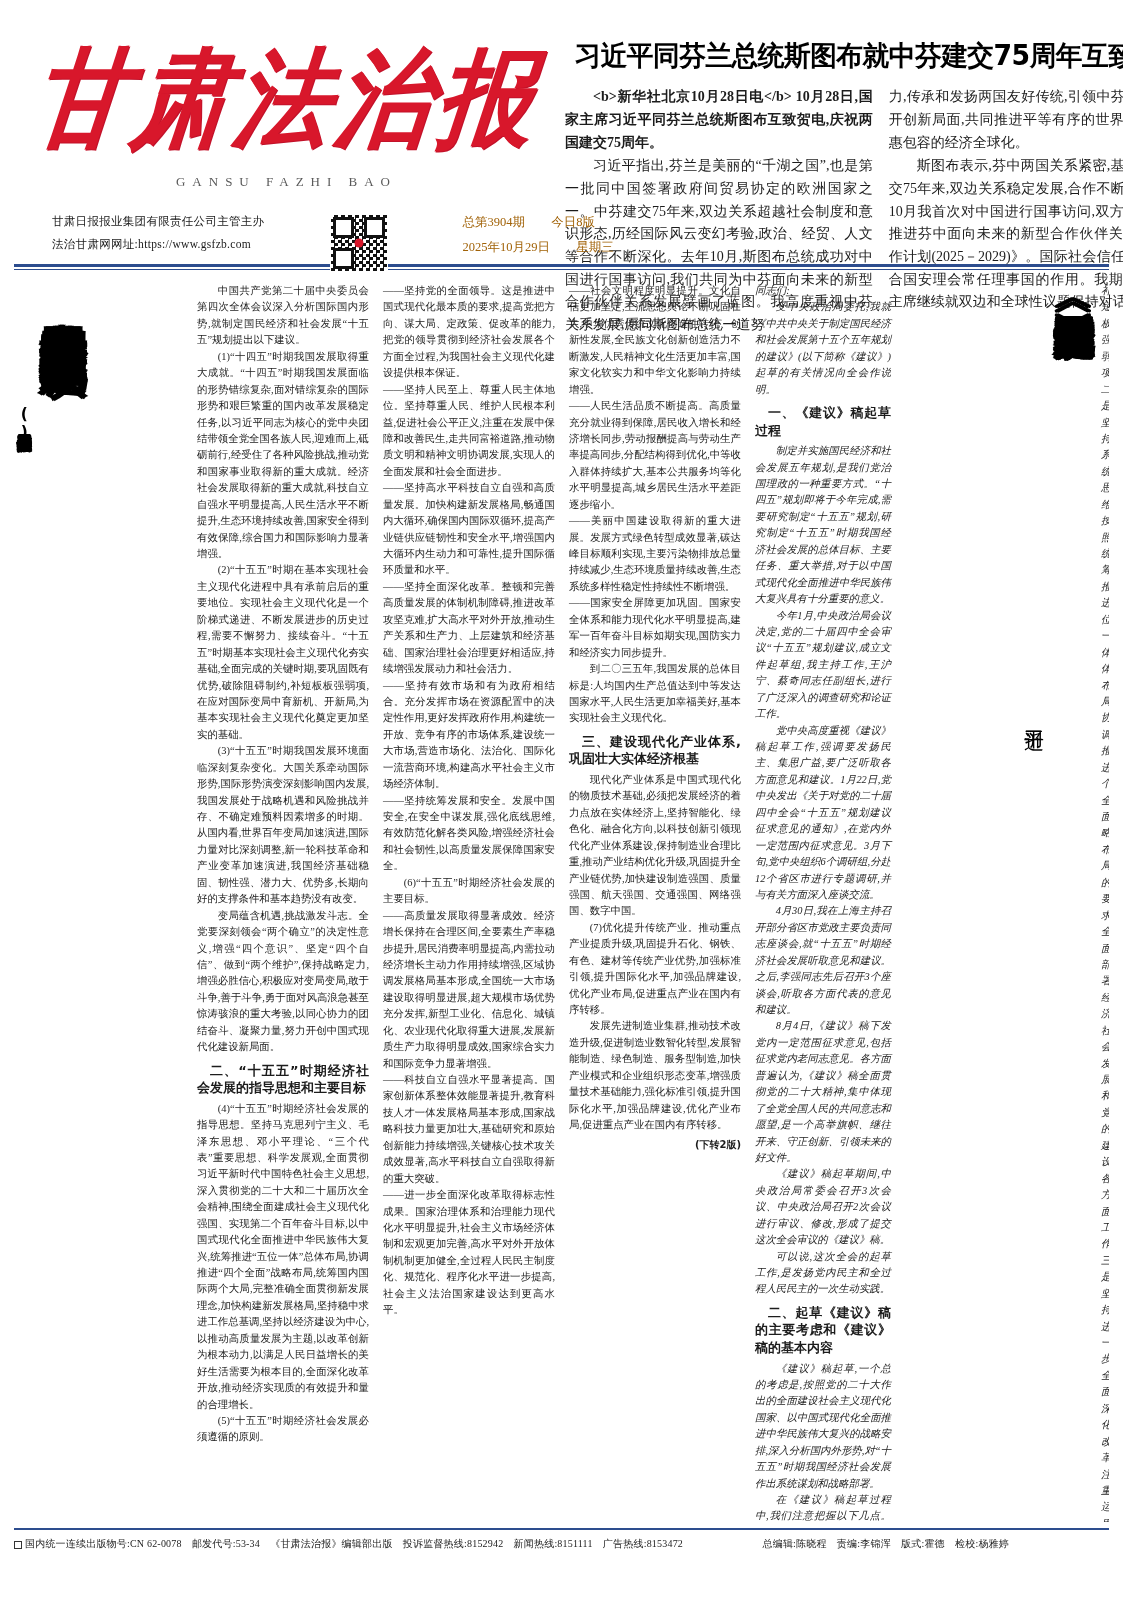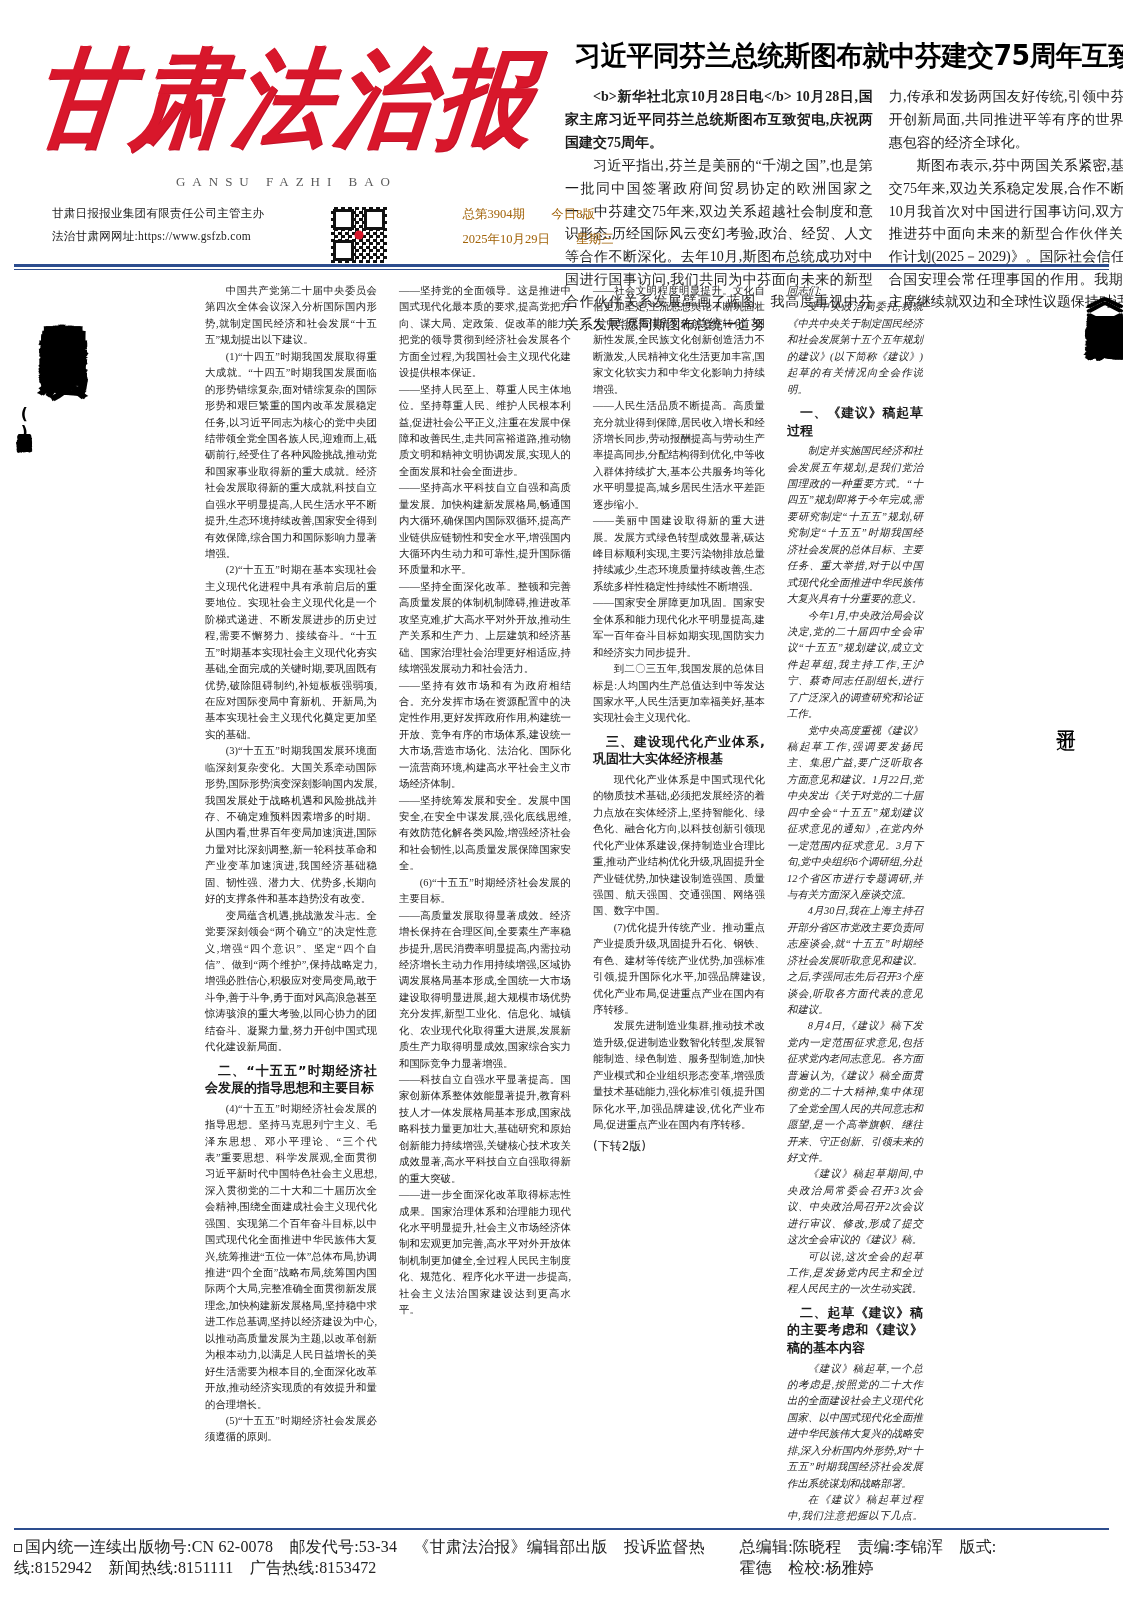--- a/index.html
+++ b/index.html
@@ -23,21 +23,21 @@
     line-height:1;
     font-style:italic;
     text-shadow:1px 1px 0 #c2122a;
     transform:skewX(-6deg) scaleY(1.12);
     white-space:nowrap;
   }
   .logo-pinyin{
     text-align:center;font-size:13px;letter-spacing:7px;color:#5a5a5a;
     font-family:"Liberation Serif",serif;margin-top:2px;
   }
-  .mast-info{display:flex;align-items:flex-start;margin-top:12px;padding-left:38px;gap:48px;}
+  .mast-info{display:flex;align-items:flex-start;margin-top:20px;padding-left:38px;gap:48px;}
   .mast-pub{font-size:11.5px;line-height:2.0;color:#1a1a1a;white-space:nowrap;letter-spacing:.3px;}
   .qr{width:56px;height:56px;margin:4px 26px 0 18px;flex:0 0 56px;background:
       repeating-conic-gradient(#111 0% 25%, #fff 0% 50%) 0 0/7px 7px;
       position:relative;border:1px solid #fff;}
   .qr:before,.qr:after{content:"";position:absolute;width:15px;height:15px;border:3px solid #111;background:#fff;}
   .qr:before{top:2px;left:2px;}
   .qr:after{top:2px;right:2px;}
   .qr-bl{position:absolute;bottom:2px;left:2px;width:15px;height:15px;border:3px solid #111;background:#fff;}
   .qr-dot{position:absolute;top:50%;left:50%;transform:translate(-50%,-50%);width:9px;height:9px;border-radius:50%;background:#d8172b;}
   .mast-meta{font-size:12.5px;line-height:2.0;color:#a16207;white-space:nowrap;}
@@ -78,21 +78,21 @@
   .vsub{
     writing-mode:vertical-rl;text-orientation:upright;
     font-family:"DejaVu Sans","Liberation Sans",sans-serif;
     font-size:15.5px;line-height:1.25;letter-spacing:0px;color:#000;
     height:700px;margin-top:120px;margin-right:6px;font-weight:600;
   }
 
   
   .tcol{
     font-size:10.4px;line-height:1.58;text-align:justify;color:#1c1c1c;
-    padding:6px 7px 0 7px;box-sizing:border-box;overflow:hidden;margin-left:8px;
+    padding:6px 7px 0 7px;box-sizing:border-box;overflow:hidden;
   }
   .tcol p{margin:0;text-indent:2em;}
   .tcol p.nohang{text-indent:0;}
   .tcol h3{
     font-family:"DejaVu Sans","Liberation Sans",sans-serif;
     font-size:13px;font-weight:bold;margin:6px 0 4px 0;text-indent:1em;line-height:1.35;
   }
   .col-a{flex:0 0 186px;}
   .col-b{flex:0 0 186px;}
   .col-c{flex:0 0 186px;}
@@ -115,25 +115,25 @@
   }
   .kai{
     font-family:"Liberation Serif","DejaVu Serif",serif;
     font-style:italic;
   }
   .col-d{flex:0 0 150px;}
   .col-e{flex:1;}
   .col-d p,.col-e p{text-indent:2em;}
   .col-e h3,.col-d h3{font-style:normal;}
 
-  .cont{display:block;text-align:left;font-weight:normal;margin-top:3px;font-family:"DejaVu Sans",sans-serif;font-size:12px;text-indent:0;}
+  .cont{display:block;text-align:right;font-weight:bold;margin-top:3px;font-family:"DejaVu Sans",sans-serif;font-size:10px;text-indent:0;}
 
   
   .foot-rule{height:2px;background:#2d4d8e;margin:6px 0 0 0;}
-  .footer{display:flex;justify-content:space-between;align-items:center;padding-top:7px;font-size:16px;color:#222;}
+  .footer{display:flex;justify-content:space-between;align-items:center;padding-top:7px;font-size:10px;color:#222;}
   .foot-l{letter-spacing:.2px;}
   .foot-r{letter-spacing:.2px;padding-right:100px;}
   .sq{display:inline-block;width:6px;height:6px;border:1px solid #333;margin-right:3px;vertical-align:middle;}
 </style>
 </head>
 <body>
 
 <div class="page">
 
   <div class="masthead">

